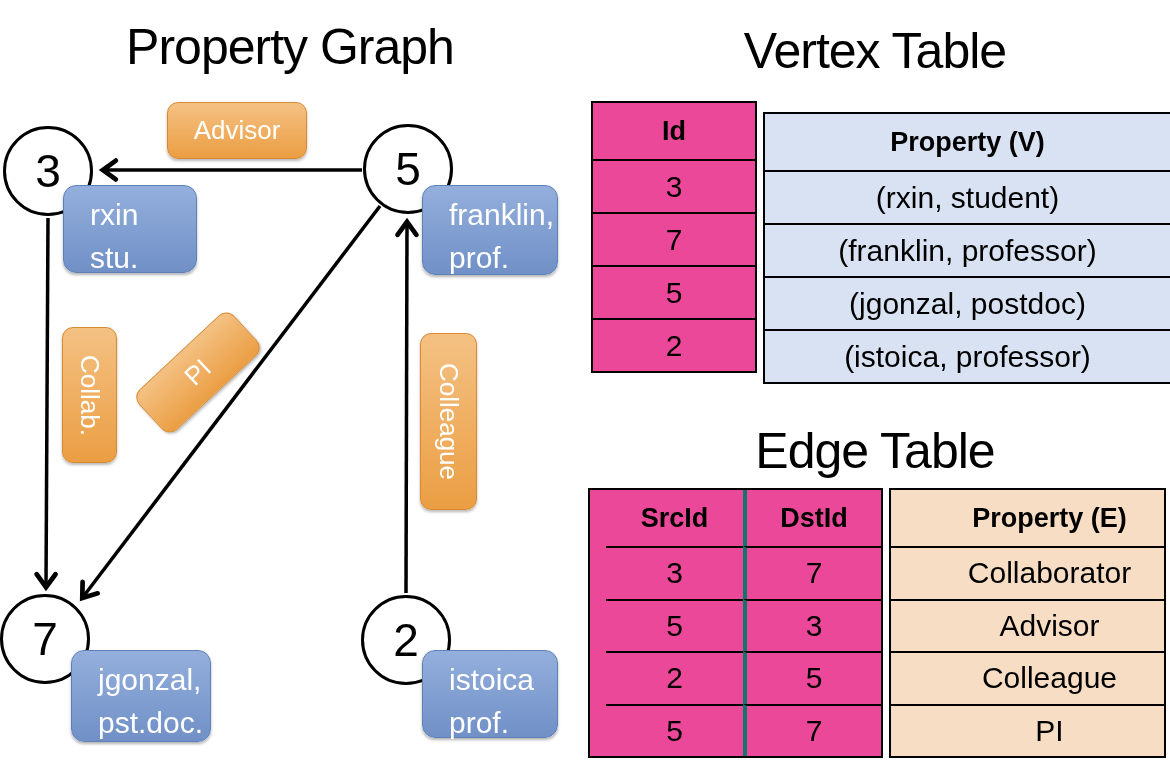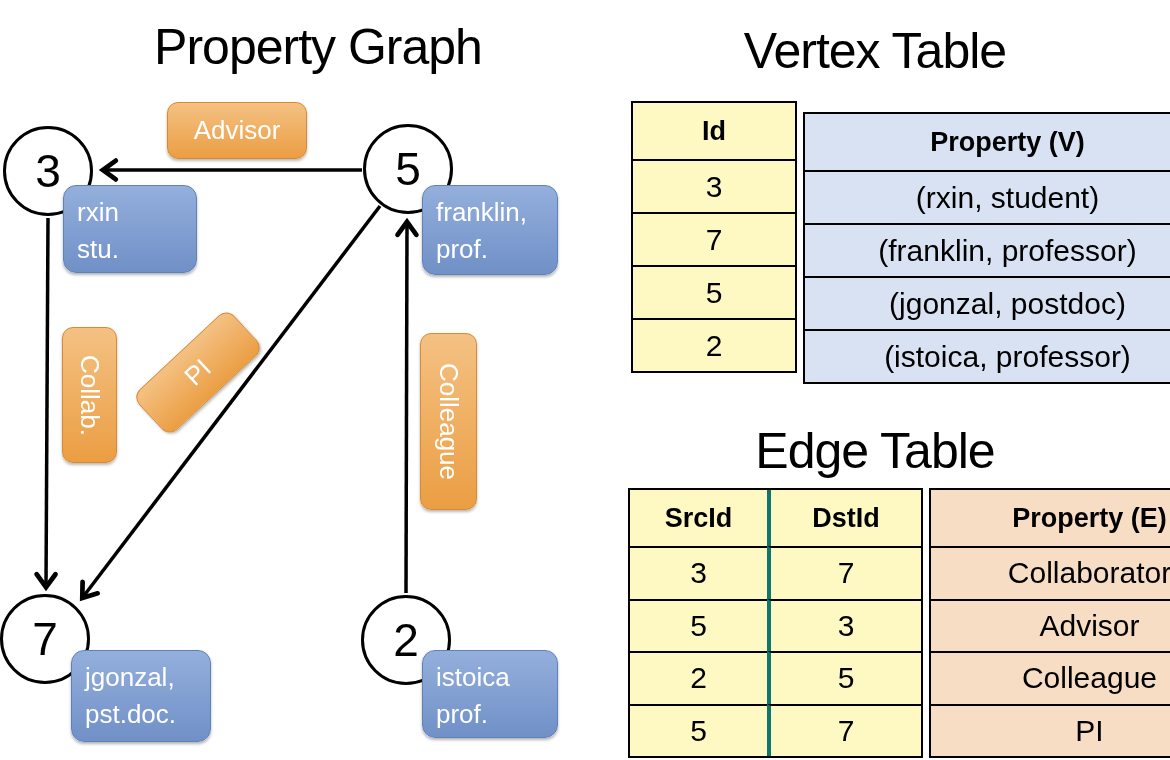--- a/index.html
+++ b/index.html
@@ -5,71 +5,71 @@
   html,body { margin:0; padding:0; background:#fff; }
   #stage {
     position:relative; width:1170px; height:760px; overflow:hidden;
     background:#fff; font-family:"Liberation Sans", sans-serif; color:#000;
   }
   
   .big-title {
     position:absolute; text-align:center; font-size:50px; font-weight:400;
     letter-spacing:-1px; color:#000; white-space:nowrap;
   }
-  #title-graph  { left:0;   width:580px; top:18px;margin-left:28px;  }
+  #title-graph  { left:0;   width:580px; top:18px;  }
   #title-vertex { left:580px; width:590px; top:22px; }
   #title-edge   { left:580px; width:590px; top:422px; }
 
   
   #edges { position:absolute; left:0; top:0; z-index:1; }
   .edge { stroke:#000; stroke-width:3.5; fill:none; }
 
   
   .node {
     position:absolute; width:90px; height:90px; border-radius:50%;
     background:#fff; border:3.5px solid #000; z-index:2;
     display:flex; align-items:center; justify-content:center;
     font-size:46px; box-sizing:border-box;
   }
   
   .vbox {
     position:absolute; z-index:4; border-radius:13px; box-sizing:border-box;
     background:linear-gradient(#94afdc, #7090c7);
     border:1px solid #5e81b8; box-shadow:0 2px 3px rgba(0,0,0,0.30);
-    color:#fff; font-size:26px; line-height:1.42; padding:8px 0 0 13px;
+    color:#fff; font-size:30px; line-height:1.42; padding:8px 0 0 26px;
     display:flex; flex-direction:column;
   }
   
   .olabel {
     position:absolute; z-index:3; border-radius:11px; box-sizing:border-box;
     background:linear-gradient(#f4c183, #eb9e43);
     border:1px solid #d9892f; box-shadow:0 2px 3px rgba(0,0,0,0.28);
     color:#fff; font-size:26px;
     display:flex; align-items:center; justify-content:center;
   }
   .olabel.vertical > span { transform:rotate(90deg); white-space:nowrap; }
   #label-pi { transform:rotate(-43deg); }
 
   
   .tbox {
     position:absolute; box-sizing:border-box; border:2px solid #000;
-    background:#fef9c3; display:grid; z-index:2;margin-left:40px;
+    background:#ec4899; display:grid; z-index:2;
   }
   .tbox .cell {
     display:flex; align-items:center; justify-content:center;
     font-size:30px; border-top:2px solid #000; box-sizing:border-box;
     white-space:nowrap;
   }
   .tbox .cell.h { border-top:none; font-weight:bold; font-size:27px; }
   .tbox.bluecol  .cell { background:#d9e2f3; }
   .tbox.peachcol .cell { background:#f7ddc3;padding-left:44px; }
   #vt-id   { left:591px; top:101px; width:166px; height:272px; grid-template-rows:56px repeat(4,1fr); }
   #vt-prop { left:763px; top:112px; width:409px; height:272px; grid-template-rows:56px repeat(4,1fr); }
   #et-ids  { left:588px; top:488px; width:295px; height:270px;
-             grid-template-columns:137px 1fr; grid-template-rows:56px repeat(4,1fr); }
+             grid-template-columns:137px 1fr; grid-template-rows:56px repeat(4,1fr);padding-left:16px; }
   #et-ids .cell.c2 { border-left:4px solid #0f766e; }
   #et-prop { left:889px; top:488px; width:277px; height:270px; grid-template-rows:56px repeat(4,1fr); }
 </style>
 </head>
 <body>
 
 <div id="stage">
 
   <div class="big-title" id="title-graph">Property Graph</div>
   <div class="big-title" id="title-vertex">Vertex Table</div>

